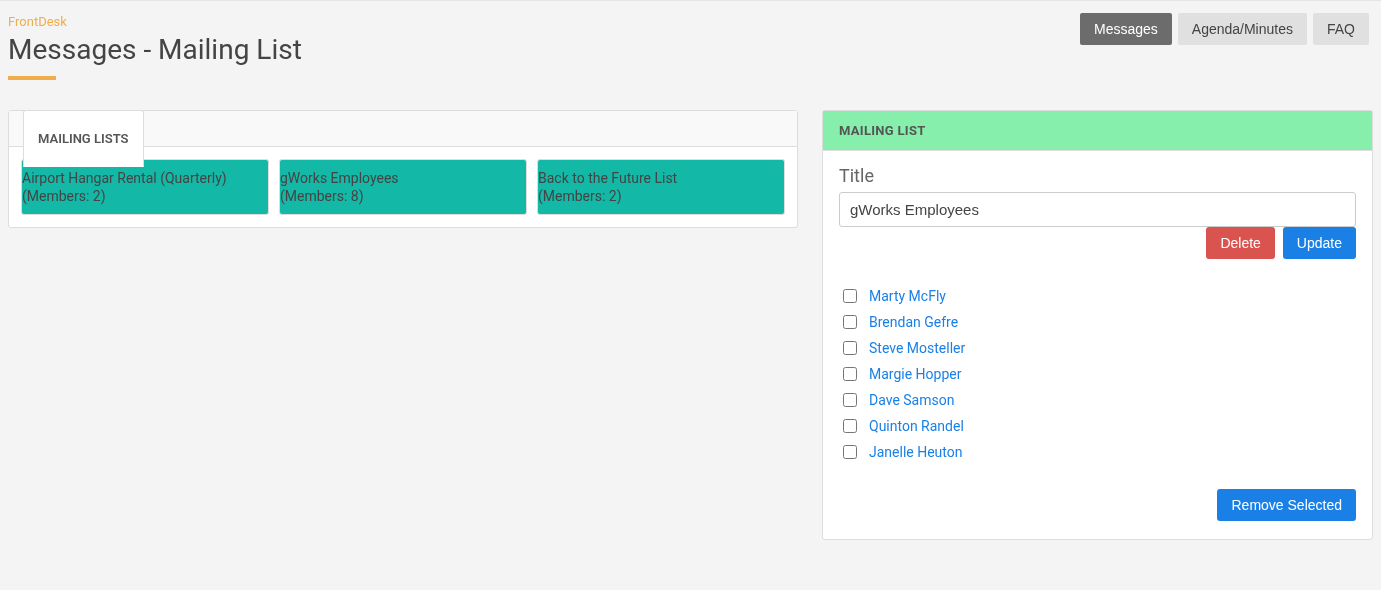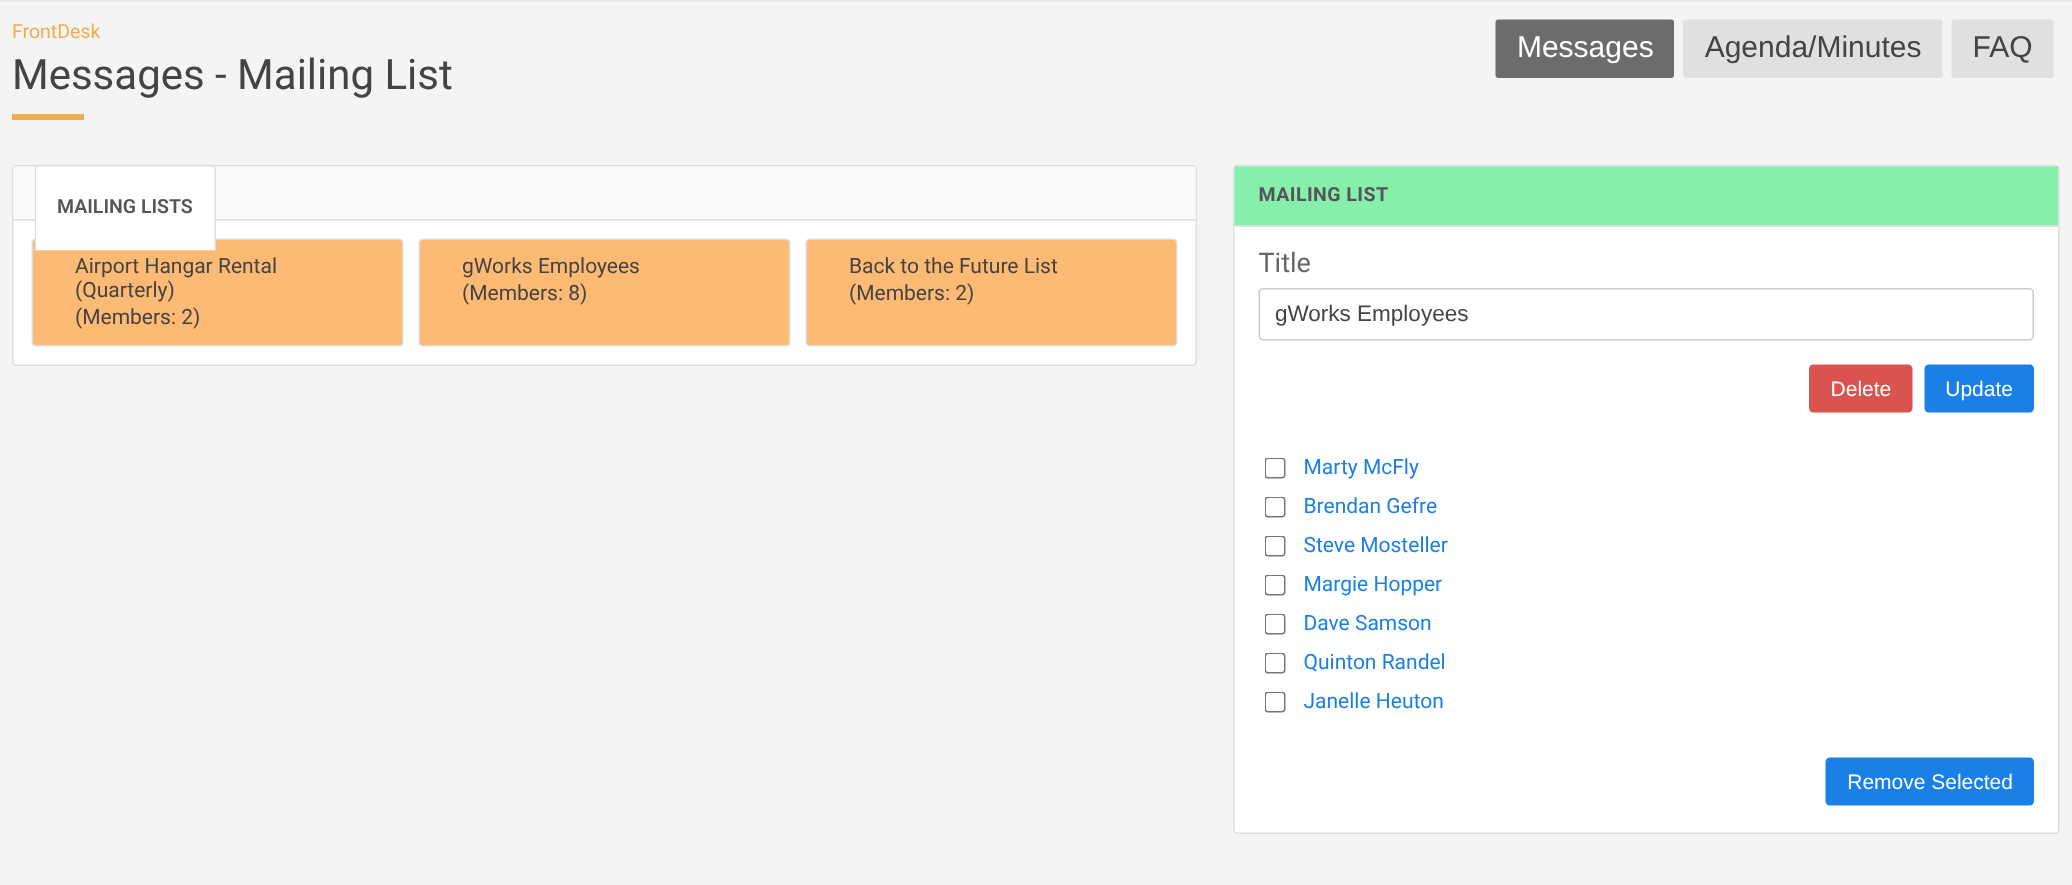--- a/index.html
+++ b/index.html
@@ -42,21 +42,21 @@
     background: #f0ad4e;
   }
   .nav-tabs {
     display: flex;
     gap: 6px;
   }
   .nav-tab {
     background: #e0e0e0;
     border: none;
     padding: 8px 14px;
-    font-size: 20px;
+    font-size: 14px;
     color: #444;
     cursor: pointer;
     border-radius: 2px;
   }
   .nav-tab.active {
     background: #6c6c6c;
     color: #fff;
   }
   .main-row {
     display: flex;
@@ -97,22 +97,22 @@
   }
   .cards-row {
     display: flex;
     gap: 10px;
     padding: 12px;
   }
   .list-card {
     flex: 1;
     border: 1px solid #ddd;
     border-radius: 3px;
-    padding: 10px 28px;
-    background: #fdba74;
+    padding: 10px 0;
+    background: #14b8a6;
     cursor: pointer;
   }
   .list-card .name {
     font-size: 14px;
     color: #444;
     margin-bottom: 2px;
   }
   .list-card .members {
     font-size: 14px;
     color: #444;
@@ -140,21 +140,20 @@
     padding: 8px 10px;
     border: 1px solid #ccc;
     border-radius: 3px;
     font-size: 15px;
     color: #444;
   }
   .btn-row {
     display: flex;
     justify-content: flex-end;
     gap: 8px;
-    margin-top: 16px;
     margin-bottom: 24px;
   }
   .btn {
     border: none;
     padding: 8px 14px;
     font-size: 14px;
     border-radius: 3px;
     cursor: pointer;
     color: #fff;
   }

